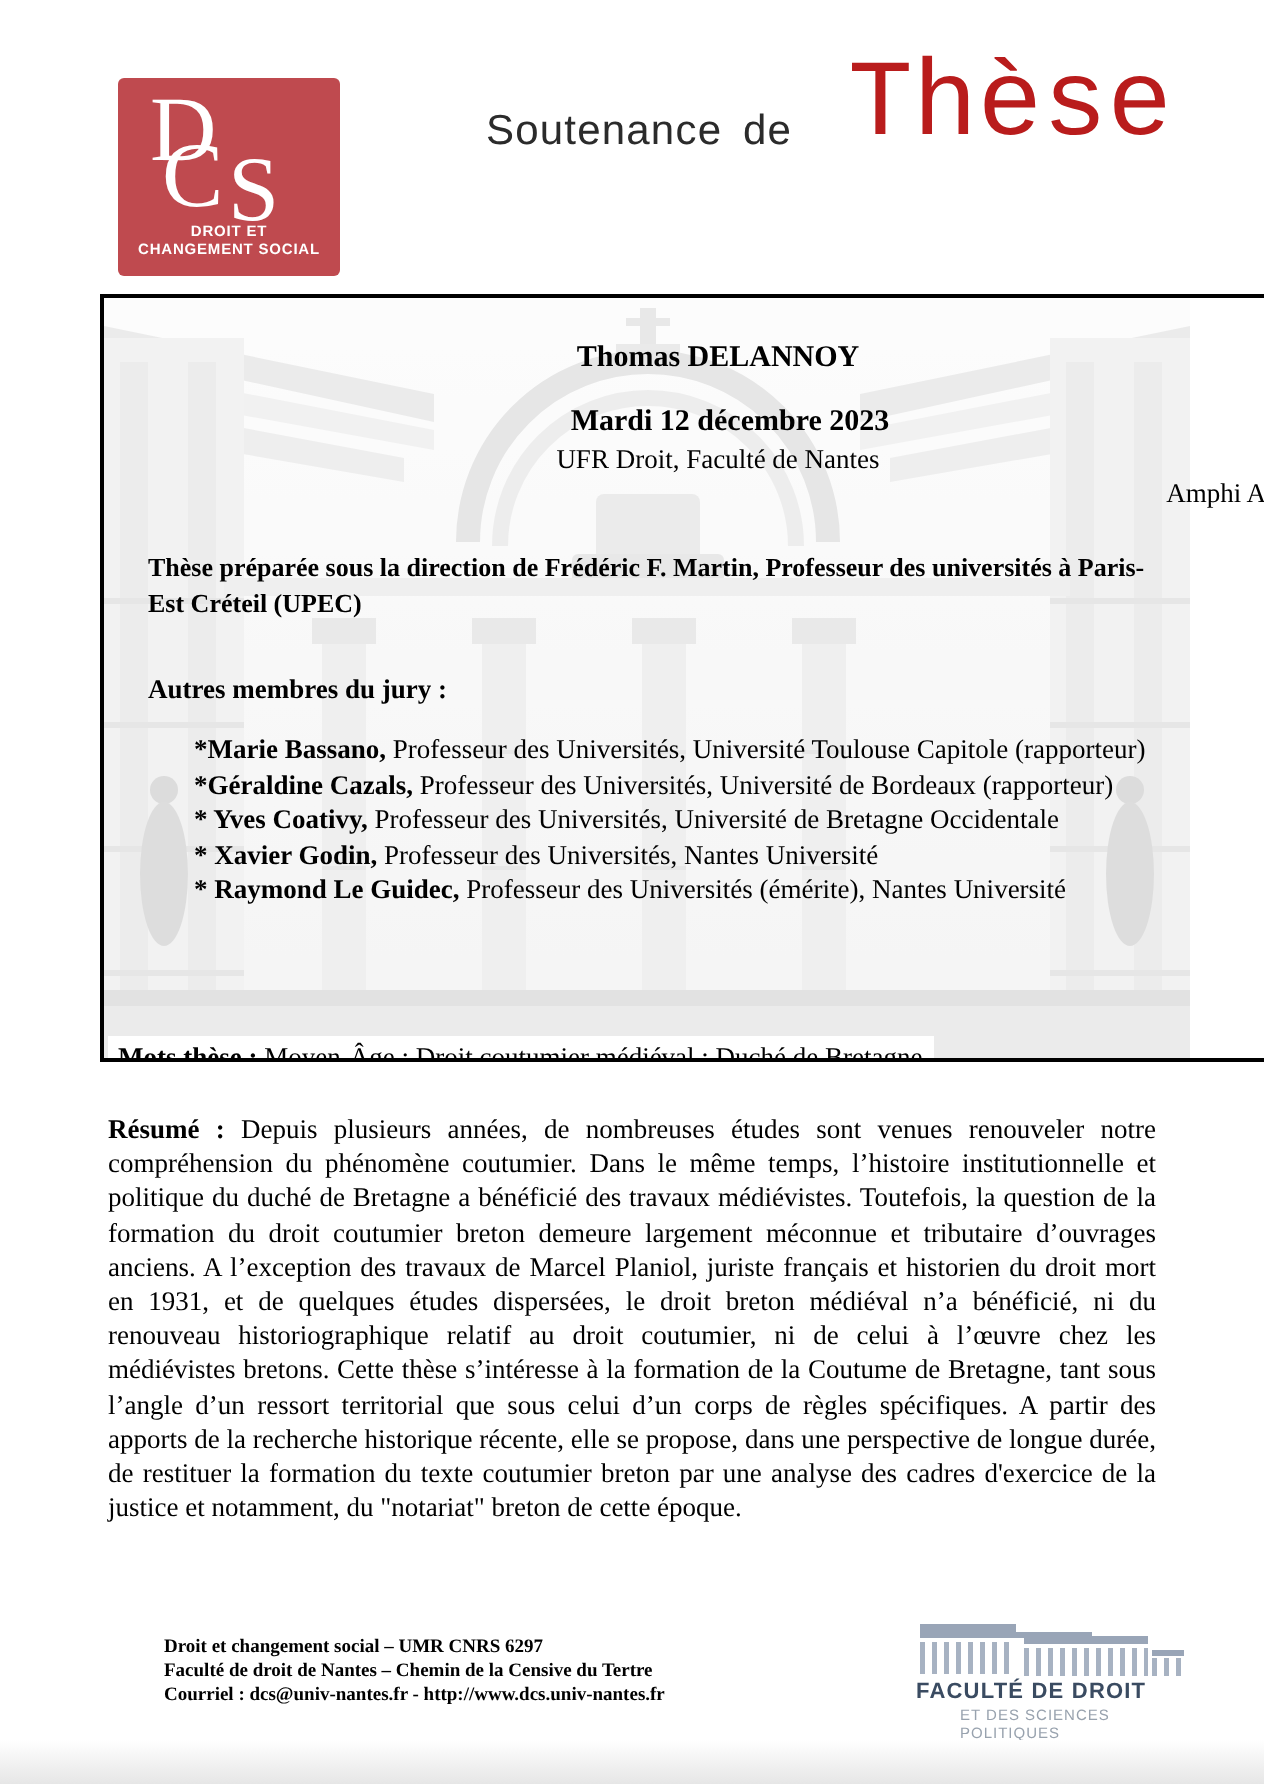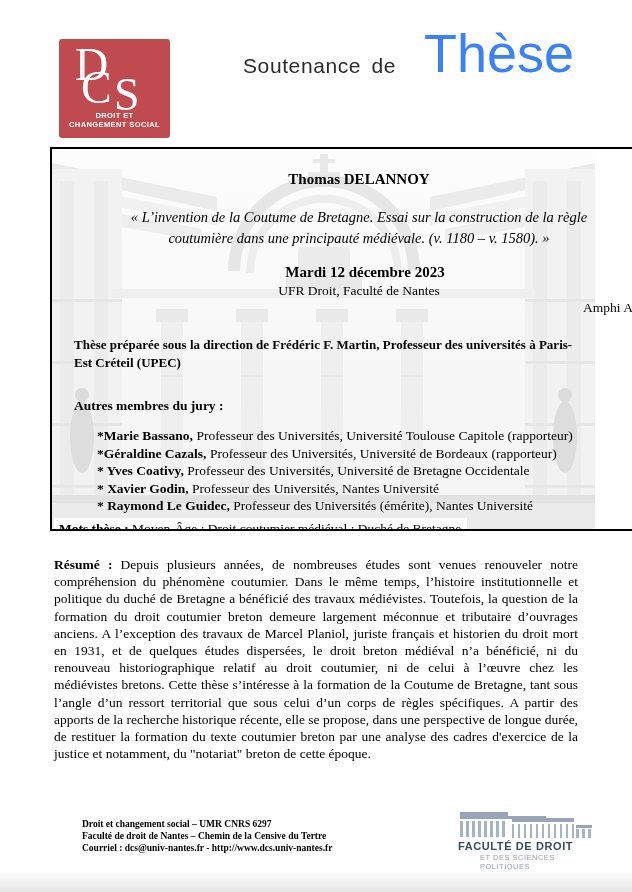--- a/index.html
+++ b/index.html
@@ -18,22 +18,22 @@
   .dcs-caption{position:absolute;left:0;width:100%;text-align:center;color:#fff;
                font-family:"Liberation Sans",sans-serif;font-weight:bold;
                font-size:7.5px;letter-spacing:.4px;line-height:9px;}
   .dcs-caption.l1{top:72px;}
   .dcs-caption.l2{top:81px;}
 
   .title-prefix{position:absolute;left:243px;top:38px;
                 font-family:"Liberation Sans",sans-serif;font-size:21px;
                 color:#2b2b2b;letter-spacing:.6px;word-spacing:4px;margin-top:16px;}
   .title-main{position:absolute;left:424px;top:24px;
-              font-family:Liberation Sans, sans-serif;font-size:54px;line-height:1.1;
-              color:#3b82f6;}
+              font-family:Liberation Mono, monospace;font-size:54px;line-height:1.1;
+              color:#b91c1c;}
 
   
   .poster-box{position:absolute;left:50px;top:147px;width:618px;height:384px;
               border:2px solid #000;box-sizing:border-box;background:#fff;overflow:hidden;}
   .photo{position:absolute;left:0;top:0;width:543px;height:380px;opacity:.55;}
   .poster-content{position:relative;z-index:1;font-size:13.5px;line-height:17px;}
   .candidate{margin-top:22px;text-align:center;font-weight:bold;font-size:15px;}
   .quote{margin:19px auto 0;max-width:470px;text-align:center;font-style:italic;
          font-size:14.5px;line-height:21px;}
   .when{margin-top:15px;text-align:center;font-weight:bold;font-size:15px;padding-left:12px;}
@@ -156,21 +156,20 @@
       <ellipse cx="30" cy="288" rx="12" ry="36" fill="#c3c3c3"></ellipse>
       <circle cx="513" cy="246" r="7" fill="#c0c0c0"></circle>
       <ellipse cx="513" cy="288" rx="12" ry="36" fill="#c3c3c3"></ellipse>
 
       <rect x="0" y="346" width="543" height="8" fill="#cccccc"></rect>
       <rect x="0" y="354" width="543" height="26" fill="#dbdbdb"></rect>
     </svg>
 
     <div class="poster-content">
       <div class="candidate">Thomas DELANNOY</div>
-      <div class="quote">« L’invention de la Coutume de Bretagne. Essai sur la construction de la règle coutumière dans une principauté médiévale. (v. 1180 – v. 1580). »</div>
       <div class="when">Mardi 12 décembre 2023</div>
       <div class="venue">UFR Droit, Faculté de Nantes</div>
       <div class="room">Amphi A – 09h</div>
       <div class="direction">
         <div>Thèse préparée sous la direction de Frédéric F. Martin, Professeur des universités à Paris-</div>
         <div>Est Créteil (UPEC)</div>
       </div>
       <div class="jury-heading">Autres membres du jury :</div>
       <div class="jury-list">
         <div class="jury-row"><span class="jury-name">*Marie Bassano,</span><span> Professeur des Universités, Université Toulouse Capitole (rapporteur)</span></div>

